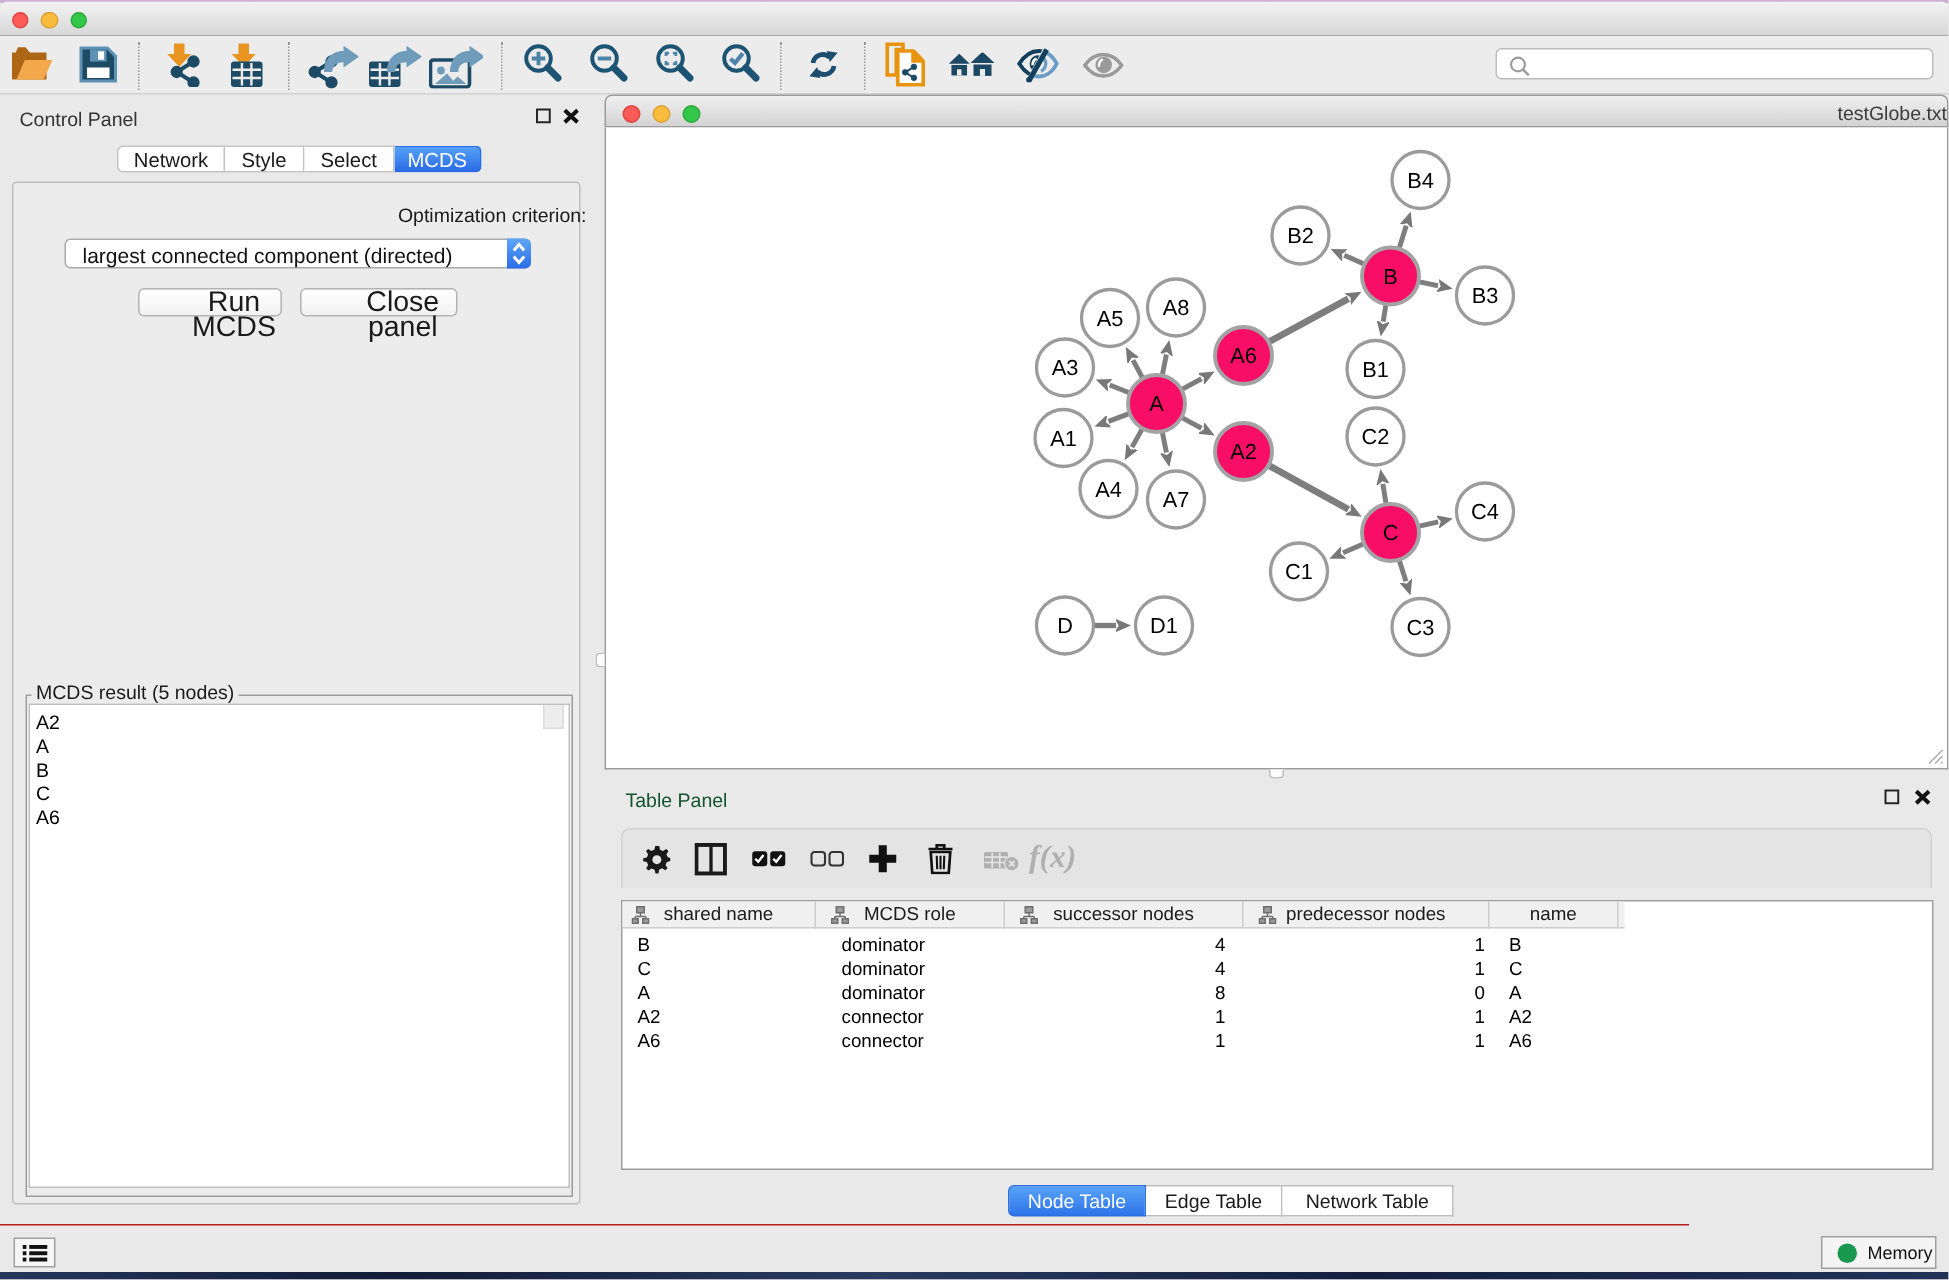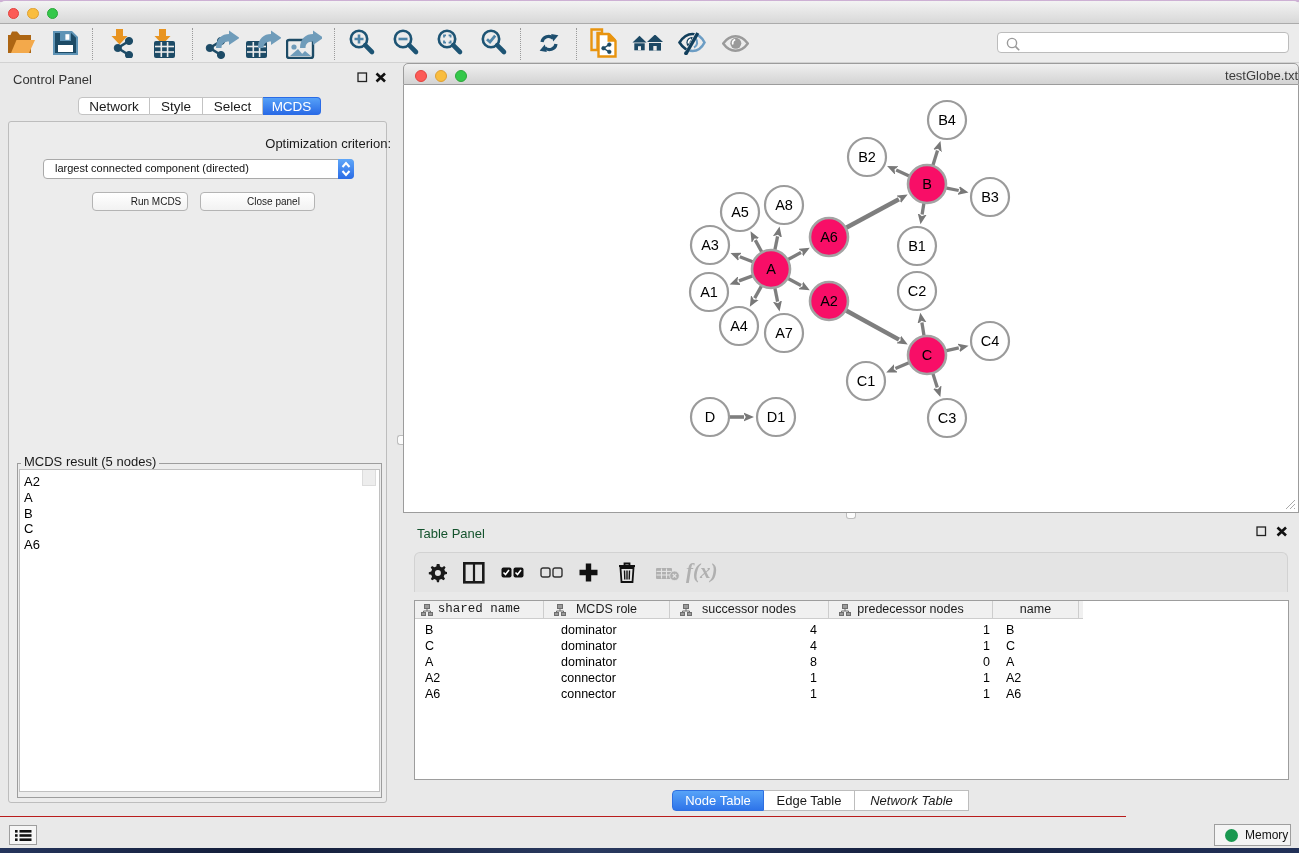--- a/index.html
+++ b/index.html
@@ -31,26 +31,26 @@
 #cp-box { left:8px; top:57px; width:379px; height:682px; background:#ececec;
   border:1px solid #bdbdbd; border-radius:3px; }
 #cp-tabs { left:78px; top:33px; height:18px; display:flex; font-size:13.5px; }
 .tab { background:#fff; border:1px solid #c3c3c3; border-left:none; color:#1a1a1a;
   display:flex; align-items:center; justify-content:center; }
 .tab.first { border-left:1px solid #c3c3c3; border-radius:4px 0 0 4px; }
 .tab.sel { background:linear-gradient(#56a1f8,#2a6be6); color:#fff; border-color:#2a6be6;
   border-radius:0 4px 4px 0; }
 #optlabel { left:0; top:72px; width:391px; text-align:right; font-size:13px; color:#1a1a1a; }
 #combo { left:43px; top:95px; width:311px; height:20px; background:#fff;
-  border:1px solid #a9a9a9; border-radius:4px; font-size:11px; color:#111; }
+  border:1px solid #a9a9a9; border-radius:4px; font-size:14px; color:#111; }
 #combo span.lbl { position:absolute; left:11px; top:2px; }
 #combo .stepper { position:absolute; right:-1px; top:-1px; width:16px; height:20px;
   background:linear-gradient(#5fa7f9,#2a6be6); border-radius:0 4px 4px 0; }
 .btn { position:absolute; top:128px; height:19px; background:linear-gradient(#ffffff,#f2f2f2);
-  border:1px solid #b4b4b4; border-radius:4px; font-size:10px; color:#1a1a1a;
+  border:1px solid #b4b4b4; border-radius:4px; font-size:19px; color:#1a1a1a;
   text-align:center; line-height:17px;padding-left:32px; }
 #fieldset { left:17px; top:399px; width:365px; height:335px; border:1px solid #9d9d9d;
   background:#ececec; }
 #fs-legend { left:21px; top:390px; background:#ececec; font-size:13px; color:#1a1a1a; padding:0 3px;}
 #fs-list { left:19px; top:405px; width:361px; height:323px; background:#fff;
   border:1px solid #c0c0c0; font-size:13px; color:#000; padding-top:4px; }
 #fs-list div { padding-left:4px; height:15.8px; line-height:15.8px; }
 #fs-scroll { right:3px; top:0px; width:14px; height:321px; background:#ededed; border:1px solid #dcdcdc; border-top:none; position:absolute;}
 
 
@@ -308,21 +308,21 @@
     <div class="tab sel" style="width:58px;">MCDS</div>
   </div>
   <div class="abs" id="optlabel">Optimization criterion:</div>
   <div class="abs" id="combo">
       <span class="lbl">largest connected component (directed)</span>
     <div class="stepper"><svg width="16" height="20">
           <path d="M4.5,8 L8,4 L11.5,8 M4.5,12 L8,16 L11.5,12" stroke="#fff" stroke-width="2" fill="none"></path>
         </svg></div>
     </div>
   <div class="btn" style="left:92px; width:96px;">Run MCDS</div>
-  <div class="btn" style="left:200px; width:115px;">Close panel</div>
+  <div class="btn" style="left:200px; width:105px;">Close panel</div>
   <div class="abs" id="fieldset"></div>
   <div class="abs" id="fs-legend">MCDS result (5 nodes)</div>
   <div class="abs" id="fs-list">
     <div>A2</div>
       <div>A</div>
       <div>B</div>
       <div>C</div>
       <div>A6</div>
     <div class="abs" id="fs-scroll"></div>
   </div>
@@ -471,21 +471,21 @@
           <line x1="10.5" y1="1.5" x2="10.5" y2="11.5"></line>
       </g>
       <circle cx="18.5" cy="8.8" r="4.8" fill="#b0b0b0" stroke="#e4e4e4" stroke-width="0.8"></circle>
       <path d="M16.7,7 L20.3,10.6 M20.3,7 L16.7,10.6" stroke="#e4e4e4" stroke-width="1.3"></path>
     </svg>
 
     <div class="abs" style="left:271px; top:6px; font-family:'Liberation Serif',serif; font-style:italic; font-size:21px; color:#b0b0b0;">f(x)</div>
   </div>
   <div class="abs" id="tp-table">
     <div class="abs" id="thead">
-      <div class="th" style="left:0; width:129px;font-family:Liberation Mono, monospace;">shared name</div>
+      <div class="th" style="left:0; width:129px;">shared name</div>
       <div class="th" style="left:129px; width:126px;">MCDS role</div>
       <div class="th" style="left:255px; width:159px;">successor nodes</div>
       <div class="th" style="left:414px; width:164px;">predecessor nodes</div>
       <div class="th" style="left:578px; width:86px;">name</div>
       <svg class="hicon" style="left:6px;" width="12" height="12" viewBox="0 0 12 12">
           <use href="#orgico"></use>
         </svg>
       <svg class="hicon" style="left:139px;" width="12" height="12" viewBox="0 0 12 12">
           <use href="#orgico"></use>
         </svg>
@@ -518,21 +518,21 @@
     <div class="trow" style="left:591px; top:69px;">A2</div>
     <div class="trow" style="left:10px; top:85px;">A6</div>
     <div class="trow" style="left:146px; top:85px;">connector</div>
     <div class="trow num" style="left:300px; width:102px; top:85px;">1</div>
     <div class="trow num" style="left:475px; width:100px; top:85px;">1</div>
     <div class="trow" style="left:591px; top:85px;">A6</div>
   </div>
   <div class="abs" id="tp-tabs">
     <div class="btab sel" style="width:92px;text-align:right;">Node Table</div>
     <div class="btab" style="width:91px;">Edge Table</div>
-    <div class="btab" style="width:114px;font-style:italic;">Network Table</div>
+    <div class="btab" style="width:114px;">Network Table</div>
     <div class="btab last" style="width:60px;">Motifs</div>
   </div>
 </div>
 
 <div class="abs" style="left:397px; top:435px; width:6px; height:10px; background:#fcfcfc; border:1px solid #bdbdbd; border-right:none; border-radius:3px 0 0 3px;"></div>
 <div class="abs" style="left:846px; top:513px; width:10px; height:6px; background:#fcfcfc; border:1px solid #bdbdbd; border-top:none; border-radius:0 0 3px 3px;"></div>
 <div class="abs" id="statusbar">
   <div class="abs" id="listbtn">
     <svg style="position:absolute;left:5px;top:3px;" width="17" height="13">
       <g fill="#111">

